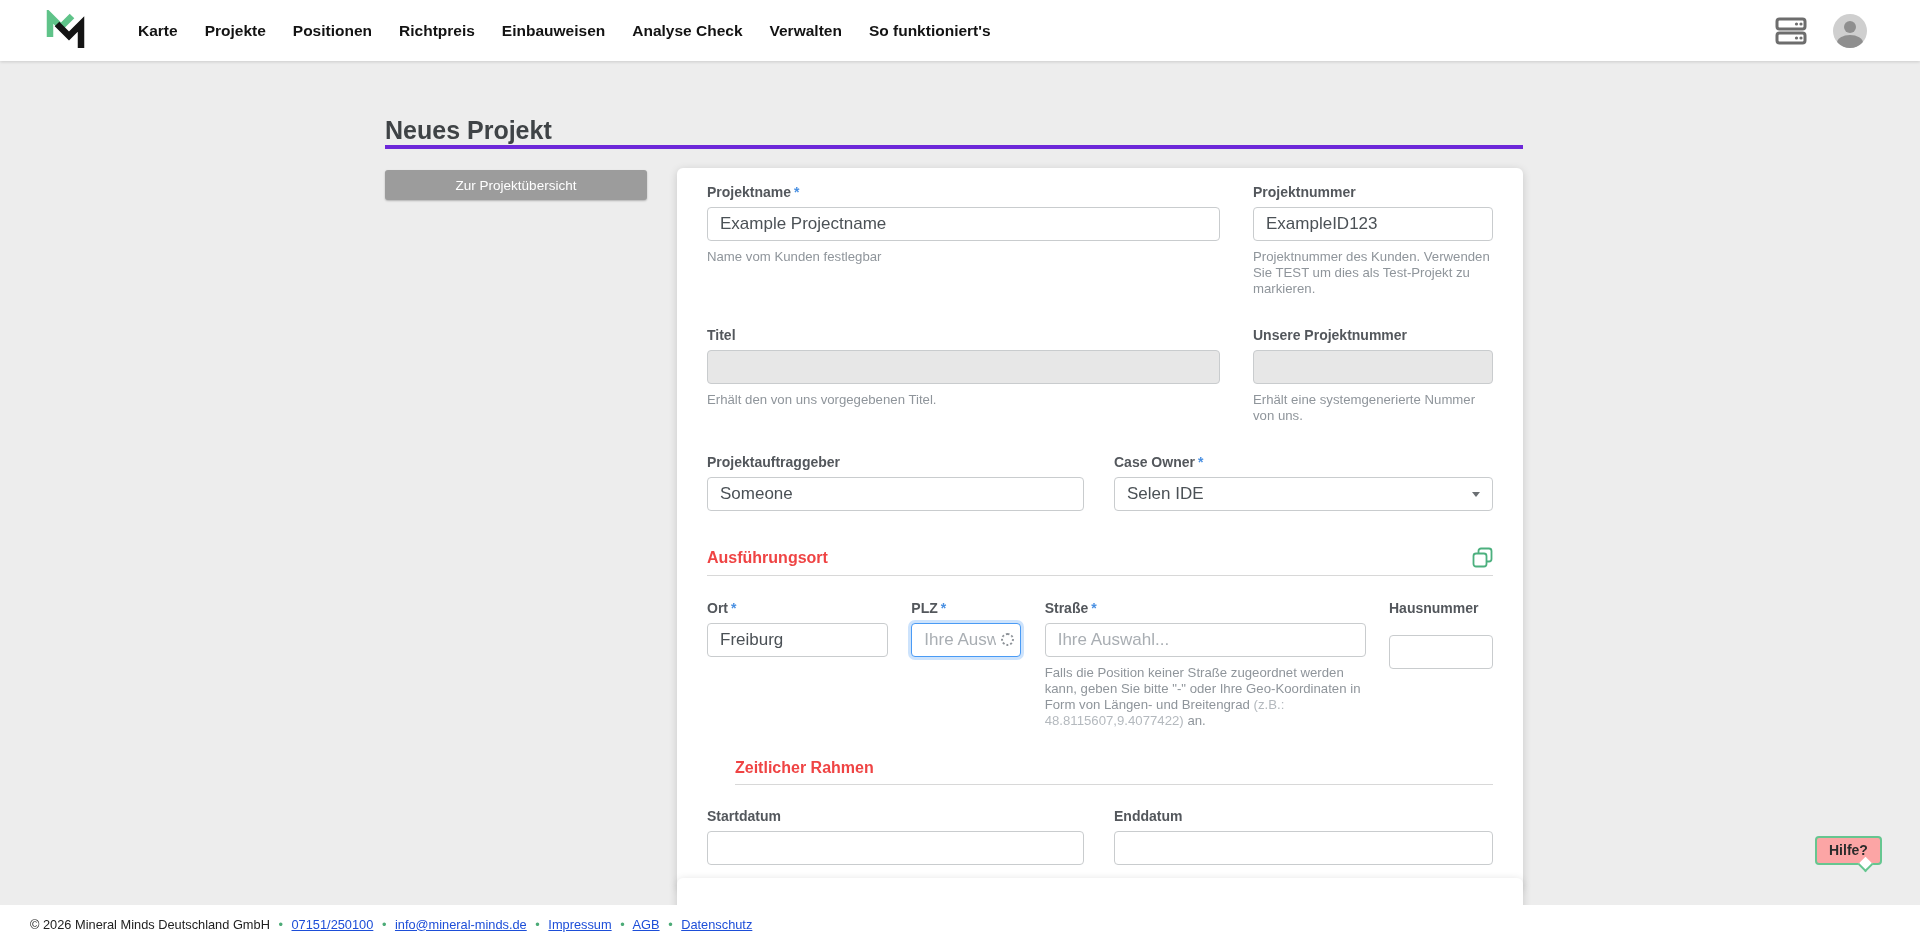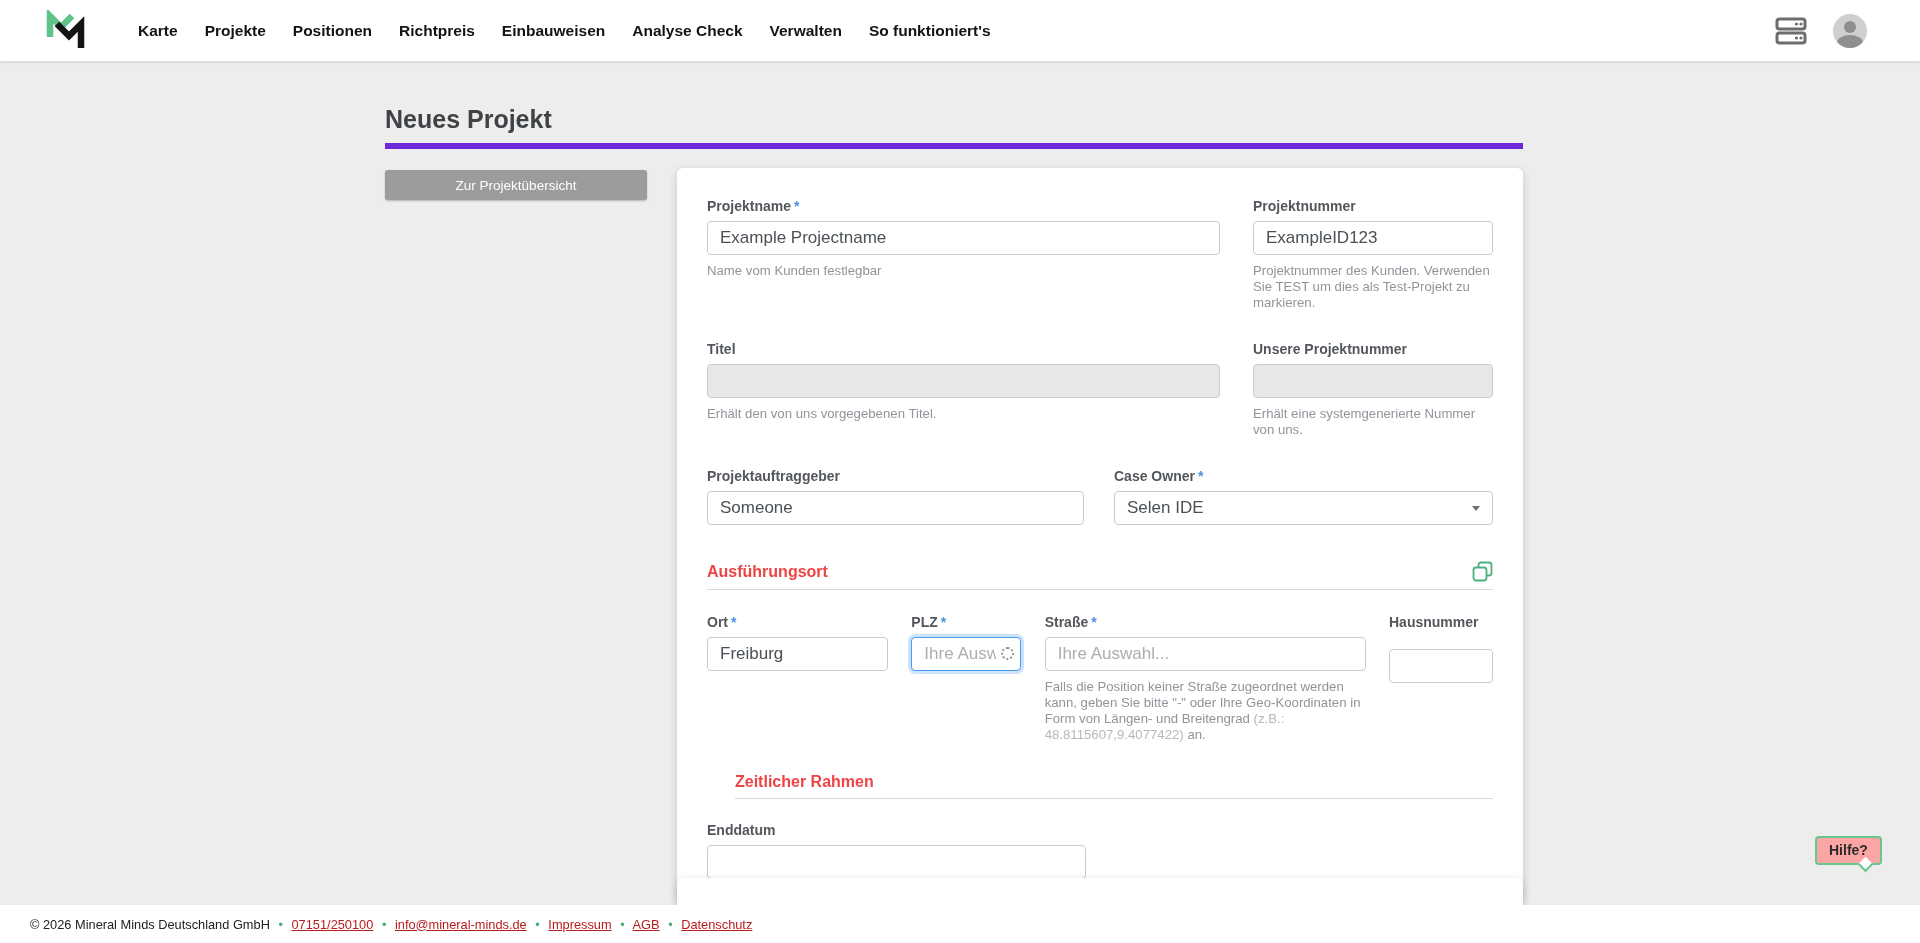--- a/index.html
+++ b/index.html
@@ -29,21 +29,21 @@
   .avatar {
     width:34px; height:34px; border-radius:50%; background:#cfcfcf;
     position:relative; overflow:hidden; cursor:pointer;
   }
   .avatar .head { position:absolute; left:11px; top:7px; width:12px; height:12px; border-radius:50%; background:#8f8f8f; }
   .avatar .body { position:absolute; left:4px; top:21px; width:26px; height:16px; border-radius:50% 50% 0 0; background:#8f8f8f; }
 
   
   .main { position:absolute; top:61px; bottom:38px; left:0; right:0; background:#ededed; overflow:hidden; }
 
-  .page-head { position:absolute; left:385px; top:44px; width:1138px; border-bottom:6px solid #6d28d9; padding-bottom:9px; }
+  .page-head { position:absolute; left:385px; top:55px; width:1138px; border-bottom:4px solid #6d28d9; }
   .page-title { margin:0; font-size:25px; font-weight:700; color:#3f4346; }
 
   .back-btn {
     position:absolute; left:385px; top:109px; width:262px; height:30px;
     background:#9c9c9c; color:#ffffff; border:none; border-radius:3px;
     font-family:"Liberation Sans", sans-serif;
     font-size:13.5px; cursor:pointer; box-shadow:0 1px 2px rgba(0,0,0,.25);
   }
 
   .card {
@@ -51,21 +51,21 @@
     background:#ffffff; border-radius:6px;
     box-shadow:0 2px 8px rgba(0,0,0,.16);
     padding:16px 30px 24px 30px;
   }
   .card-partial {
     position:absolute; left:677px; top:817px; width:846px; height:60px;
     background:#ffffff; border-radius:6px 6px 0 0;
     box-shadow:0 2px 8px rgba(0,0,0,.16);
   }
 
-  .form-row { display:flex; justify-content:space-between;margin-top:14px; }
+  .form-row { display:flex; justify-content:space-between; }
   .mb-row1 { margin-bottom:30px; }
   .mb-row2 { margin-bottom:30px; }
   .mb-row3 { margin-bottom:36px; }
   .mb-row4 { margin-bottom:30px; }
 
   .field { display:flex; flex-direction:column; }
   .w-a { width:513px; } .w-b { width:240px; }
   .w-half1 { width:377px; } .w-half2 { width:379px; }
   .w-ort { width:181px; } .w-plz { width:110px; } .w-str { width:321px; } .w-hnr { width:104px;gap:12px; }
 
@@ -117,21 +117,21 @@
   }
 
   
   .footer {
     position:absolute; bottom:0; left:0; right:0; height:38px; background:#ffffff;
     display:flex; align-items:center; justify-content:space-between;
     padding:0 30px; z-index:5;
   }
   .footer-left { font-size:12.8px; color:#222222; white-space:nowrap; }
   .footer-left .sep { color:#4cab77; margin:0 5px; }
-  .footer-link { color:#b91c1c; text-decoration:underline; cursor:pointer; }
+  .footer-link { color:#1d4ed8; text-decoration:underline; cursor:pointer; }
   .footer-right { font-size:12.8px; color:#1c1c1c; white-space:nowrap; }
   .footer-right b { font-weight:700; }
 </style>
 </head>
 <body>
 
 <header class="navbar">
   <div class="logo">
     <svg width="46" height="42" viewBox="0 0 46 42">
       <polyline points="6,27 6,6 17,17 28,6" fill="none" stroke="#5fc389" stroke-width="6.5"></polyline>
@@ -245,20 +245,24 @@
         <span class="field-label">Hausnummer</span>
         <input class="ctl" type="text" value="" style="">
       </div>
     </div>
 
     <div class="section-head second">
       <h2 class="section-title">Zeitlicher Rahmen</h2>
     </div>
 
     <div class="form-row">
+      <div class="field w-half1">
+        <span class="field-label">Startdatum</span>
+        <input class="ctl" type="text" value="" style="">
+      </div>
       <div class="field w-half2">
         <span class="field-label">Enddatum</span>
         <input class="ctl" type="text" value="" style="">
       </div>
     </div>
 
   </div>
 
   <div class="card-partial"></div>
 

